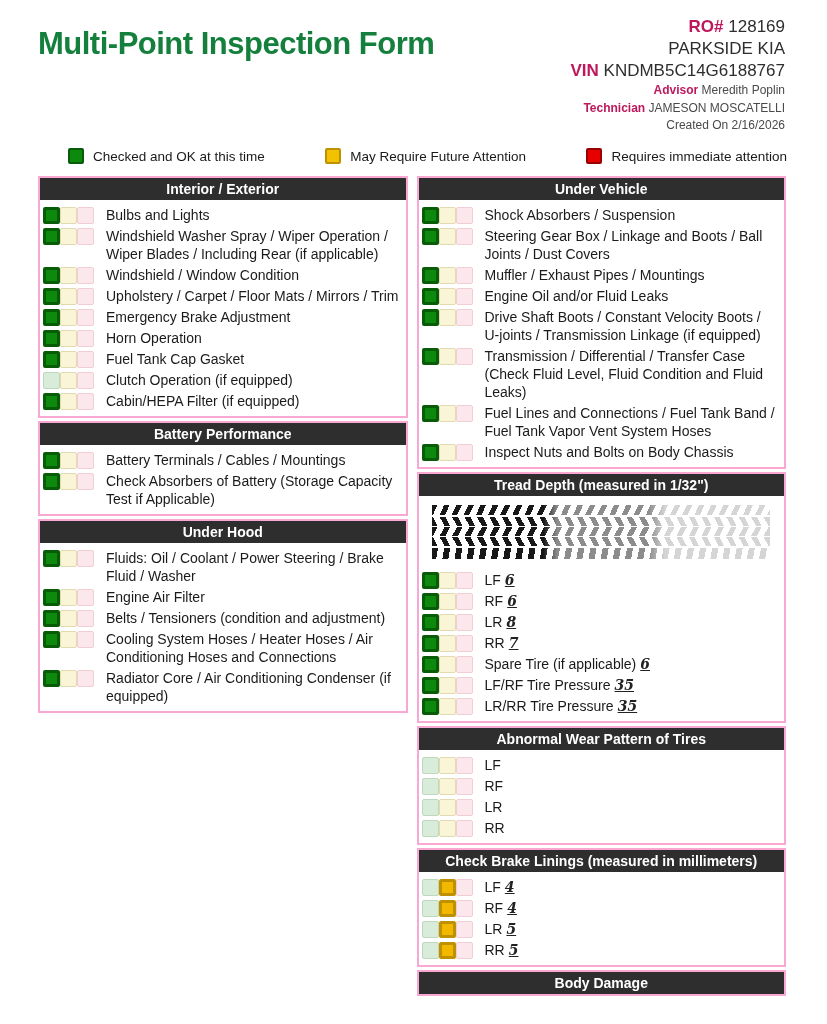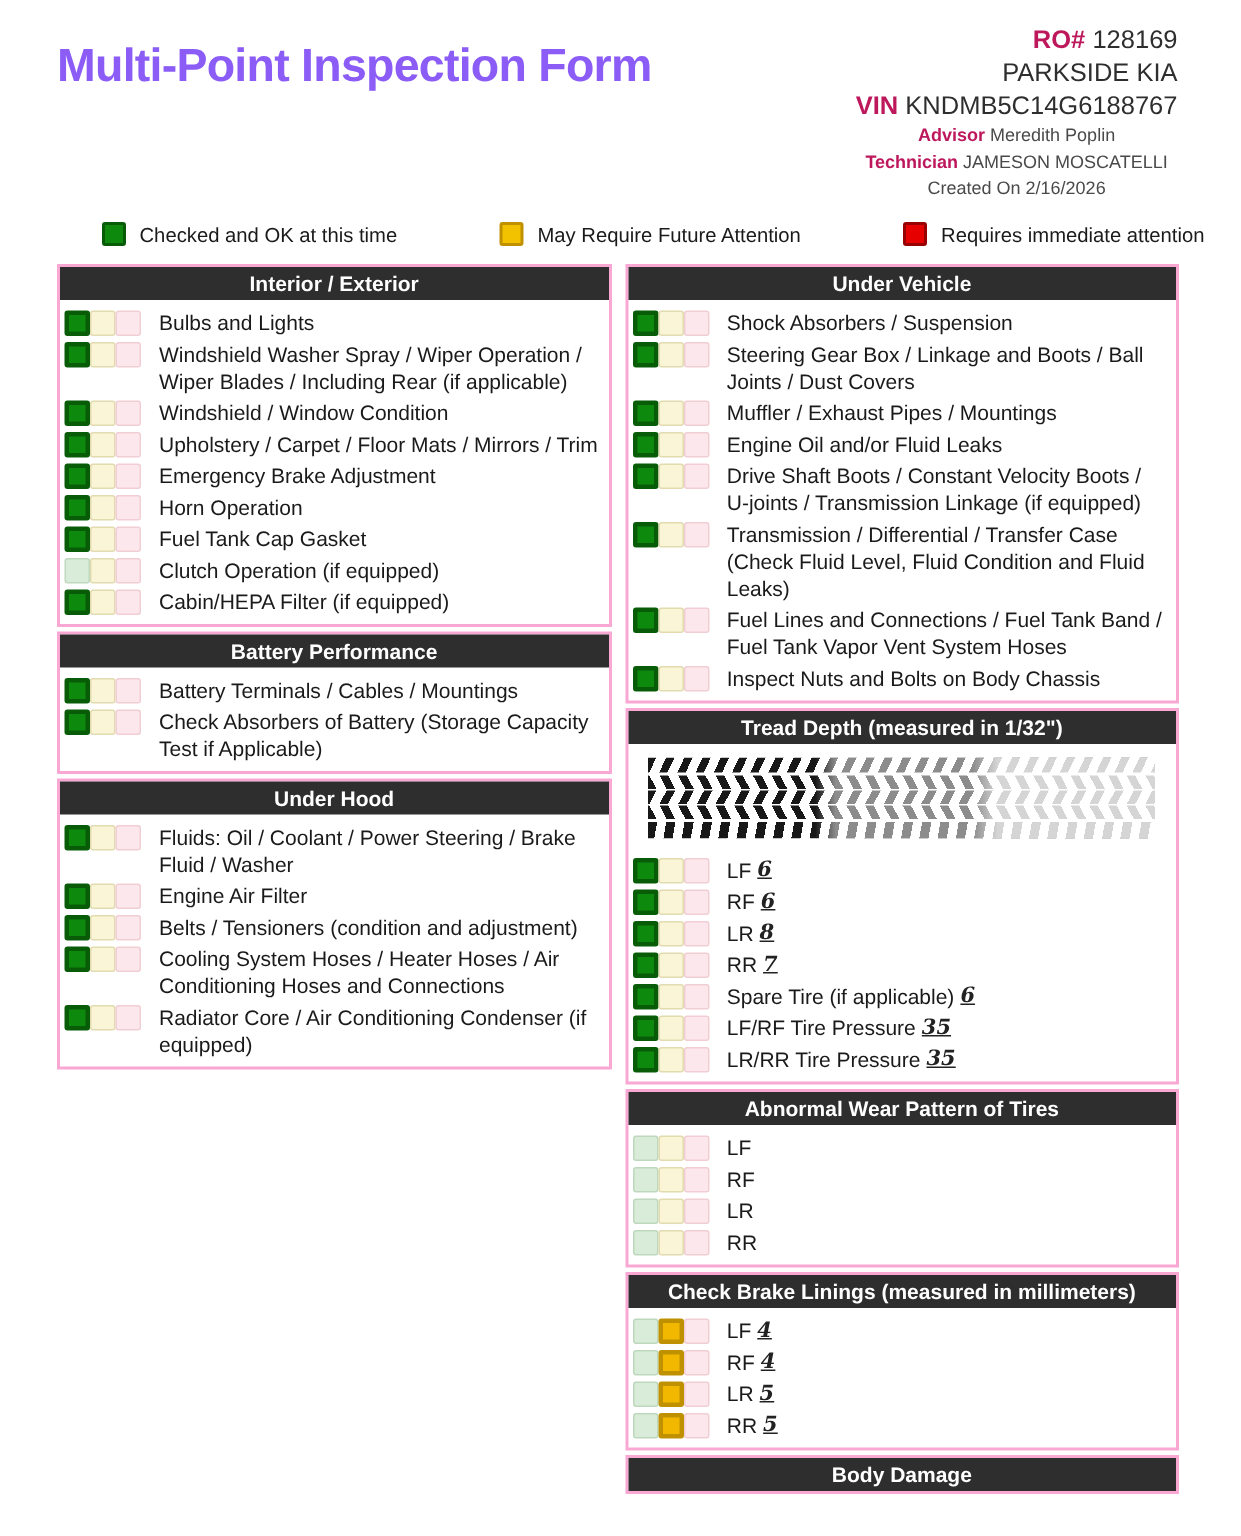--- a/index.html
+++ b/index.html
@@ -4,27 +4,27 @@
 <style>
   * { box-sizing: border-box; margin: 0; padding: 0; }
   html, body { background: #fff; }
   body {
     width: 827px; height: 1024px; overflow: hidden;
     font-family: "Liberation Sans", "DejaVu Sans", sans-serif;
     color: #1a1a1a;
   }
   
   .page-header { display: flex; justify-content: space-between; align-items: flex-start; margin: 16px 42px 0 38px; }
-  .title { font-size: 31px; font-weight: 700; color: #8b5cf6; letter-spacing: -0.5px; margin-top: 10px; }
+  .title { font-size: 31px; font-weight: 700; color: #15803d; letter-spacing: -0.5px; margin-top: 10px; }
   .vehicle-info { text-align: right; line-height: 1.3; }
   .vi-big { font-size: 17px; color: #2e2e2e; }
-  .vi-small { font-size: 12px; color: #4a4a4a; line-height: 1.45; text-align: center; }
+  .vi-small { font-size: 12px; color: #4a4a4a; line-height: 1.45; }
   .vi-big b, .vi-small b { color: #be185d; }
   
-  .legend { display: flex; justify-content: space-between; margin: 14px 24px 0 68px; font-size: 13.5px; }
+  .legend { display: flex; justify-content: space-between; margin: 14px 40px 0 68px; font-size: 13.5px; }
   .leg-item { display: flex; align-items: center; gap: 9px; }
   .sw { width: 16px; height: 16px; border-radius: 2px; flex: 0 0 auto; }
   .sw-ok { background: var(--ok, #0d8a0d); border: 2px solid var(--ok_bd, #085c08); }
   .sw-warn { background: var(--warn, #f2c100); border: 2px solid var(--warn_bd, #bf9100); }
   .sw-urgent { background: var(--urgent, #e60000); border: 2px solid var(--urgent_bd, #990000); }
   
   .content { display: flex; gap: 9px; margin: 12px 41px 0 38px; align-items: flex-start; }
   .col { flex: 1 1 0; display: flex; flex-direction: column; gap: 3px; min-width: 0; }
   .sec { border: 2px solid #f9a8d4; background: #fff; }
   .sec-h {

